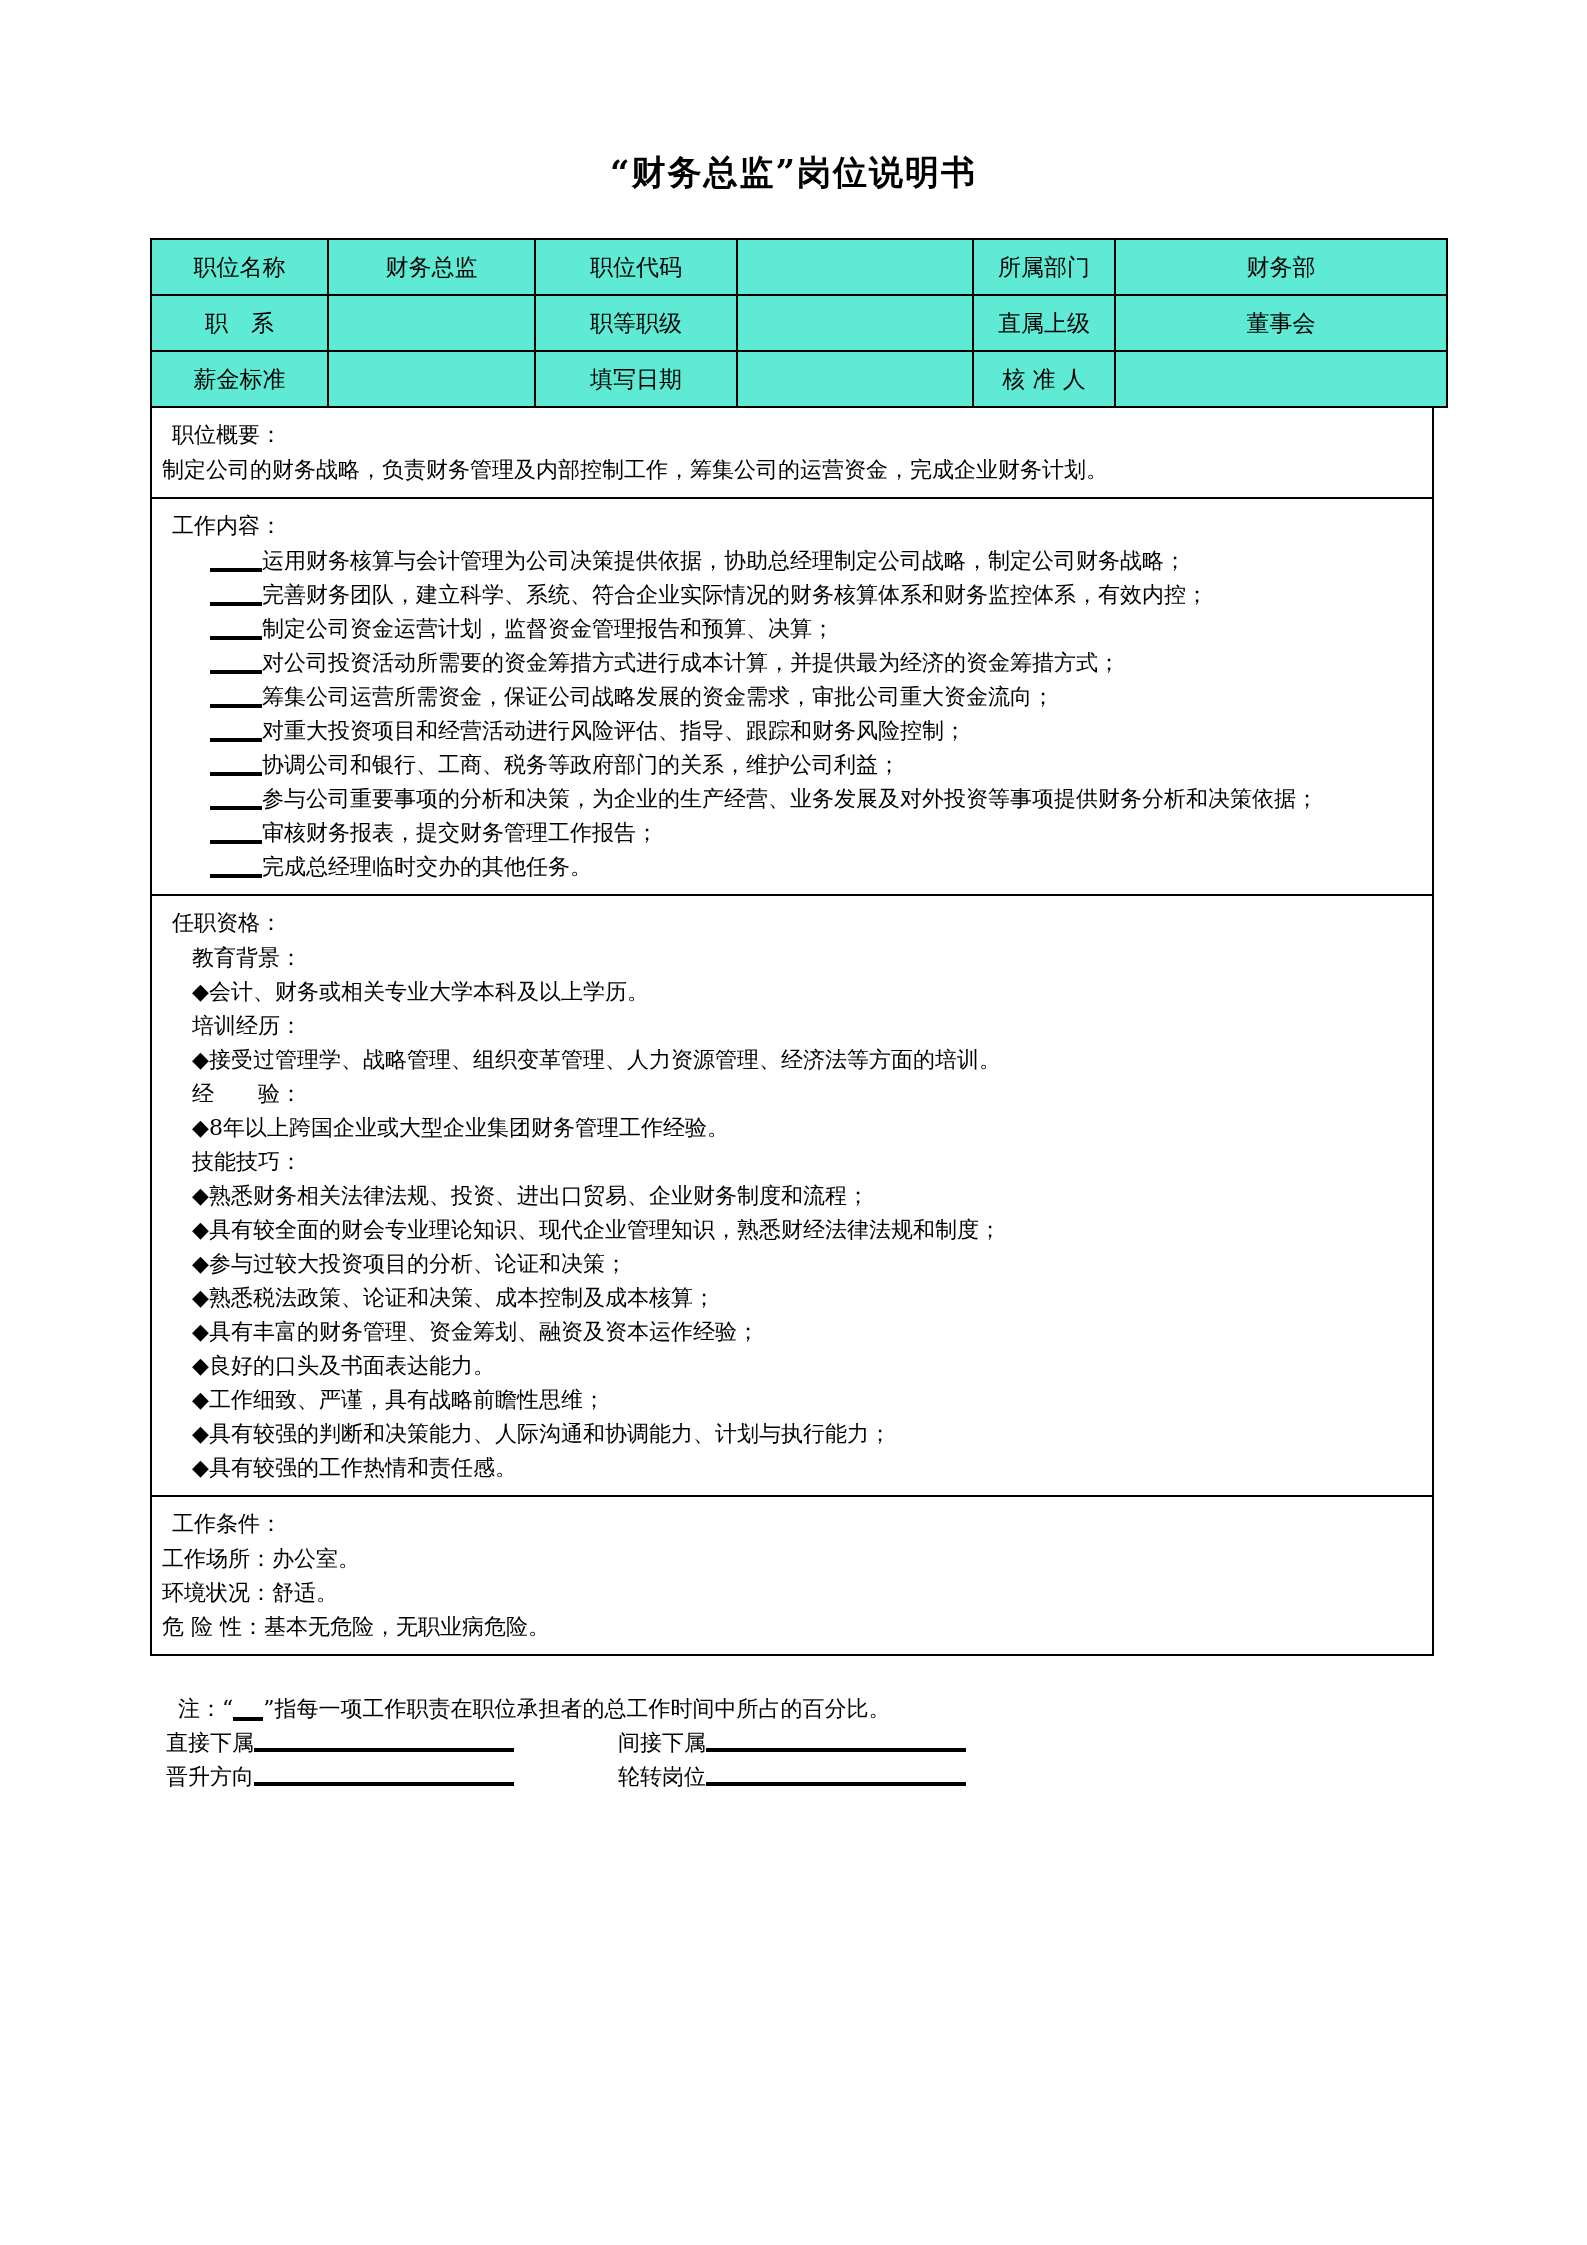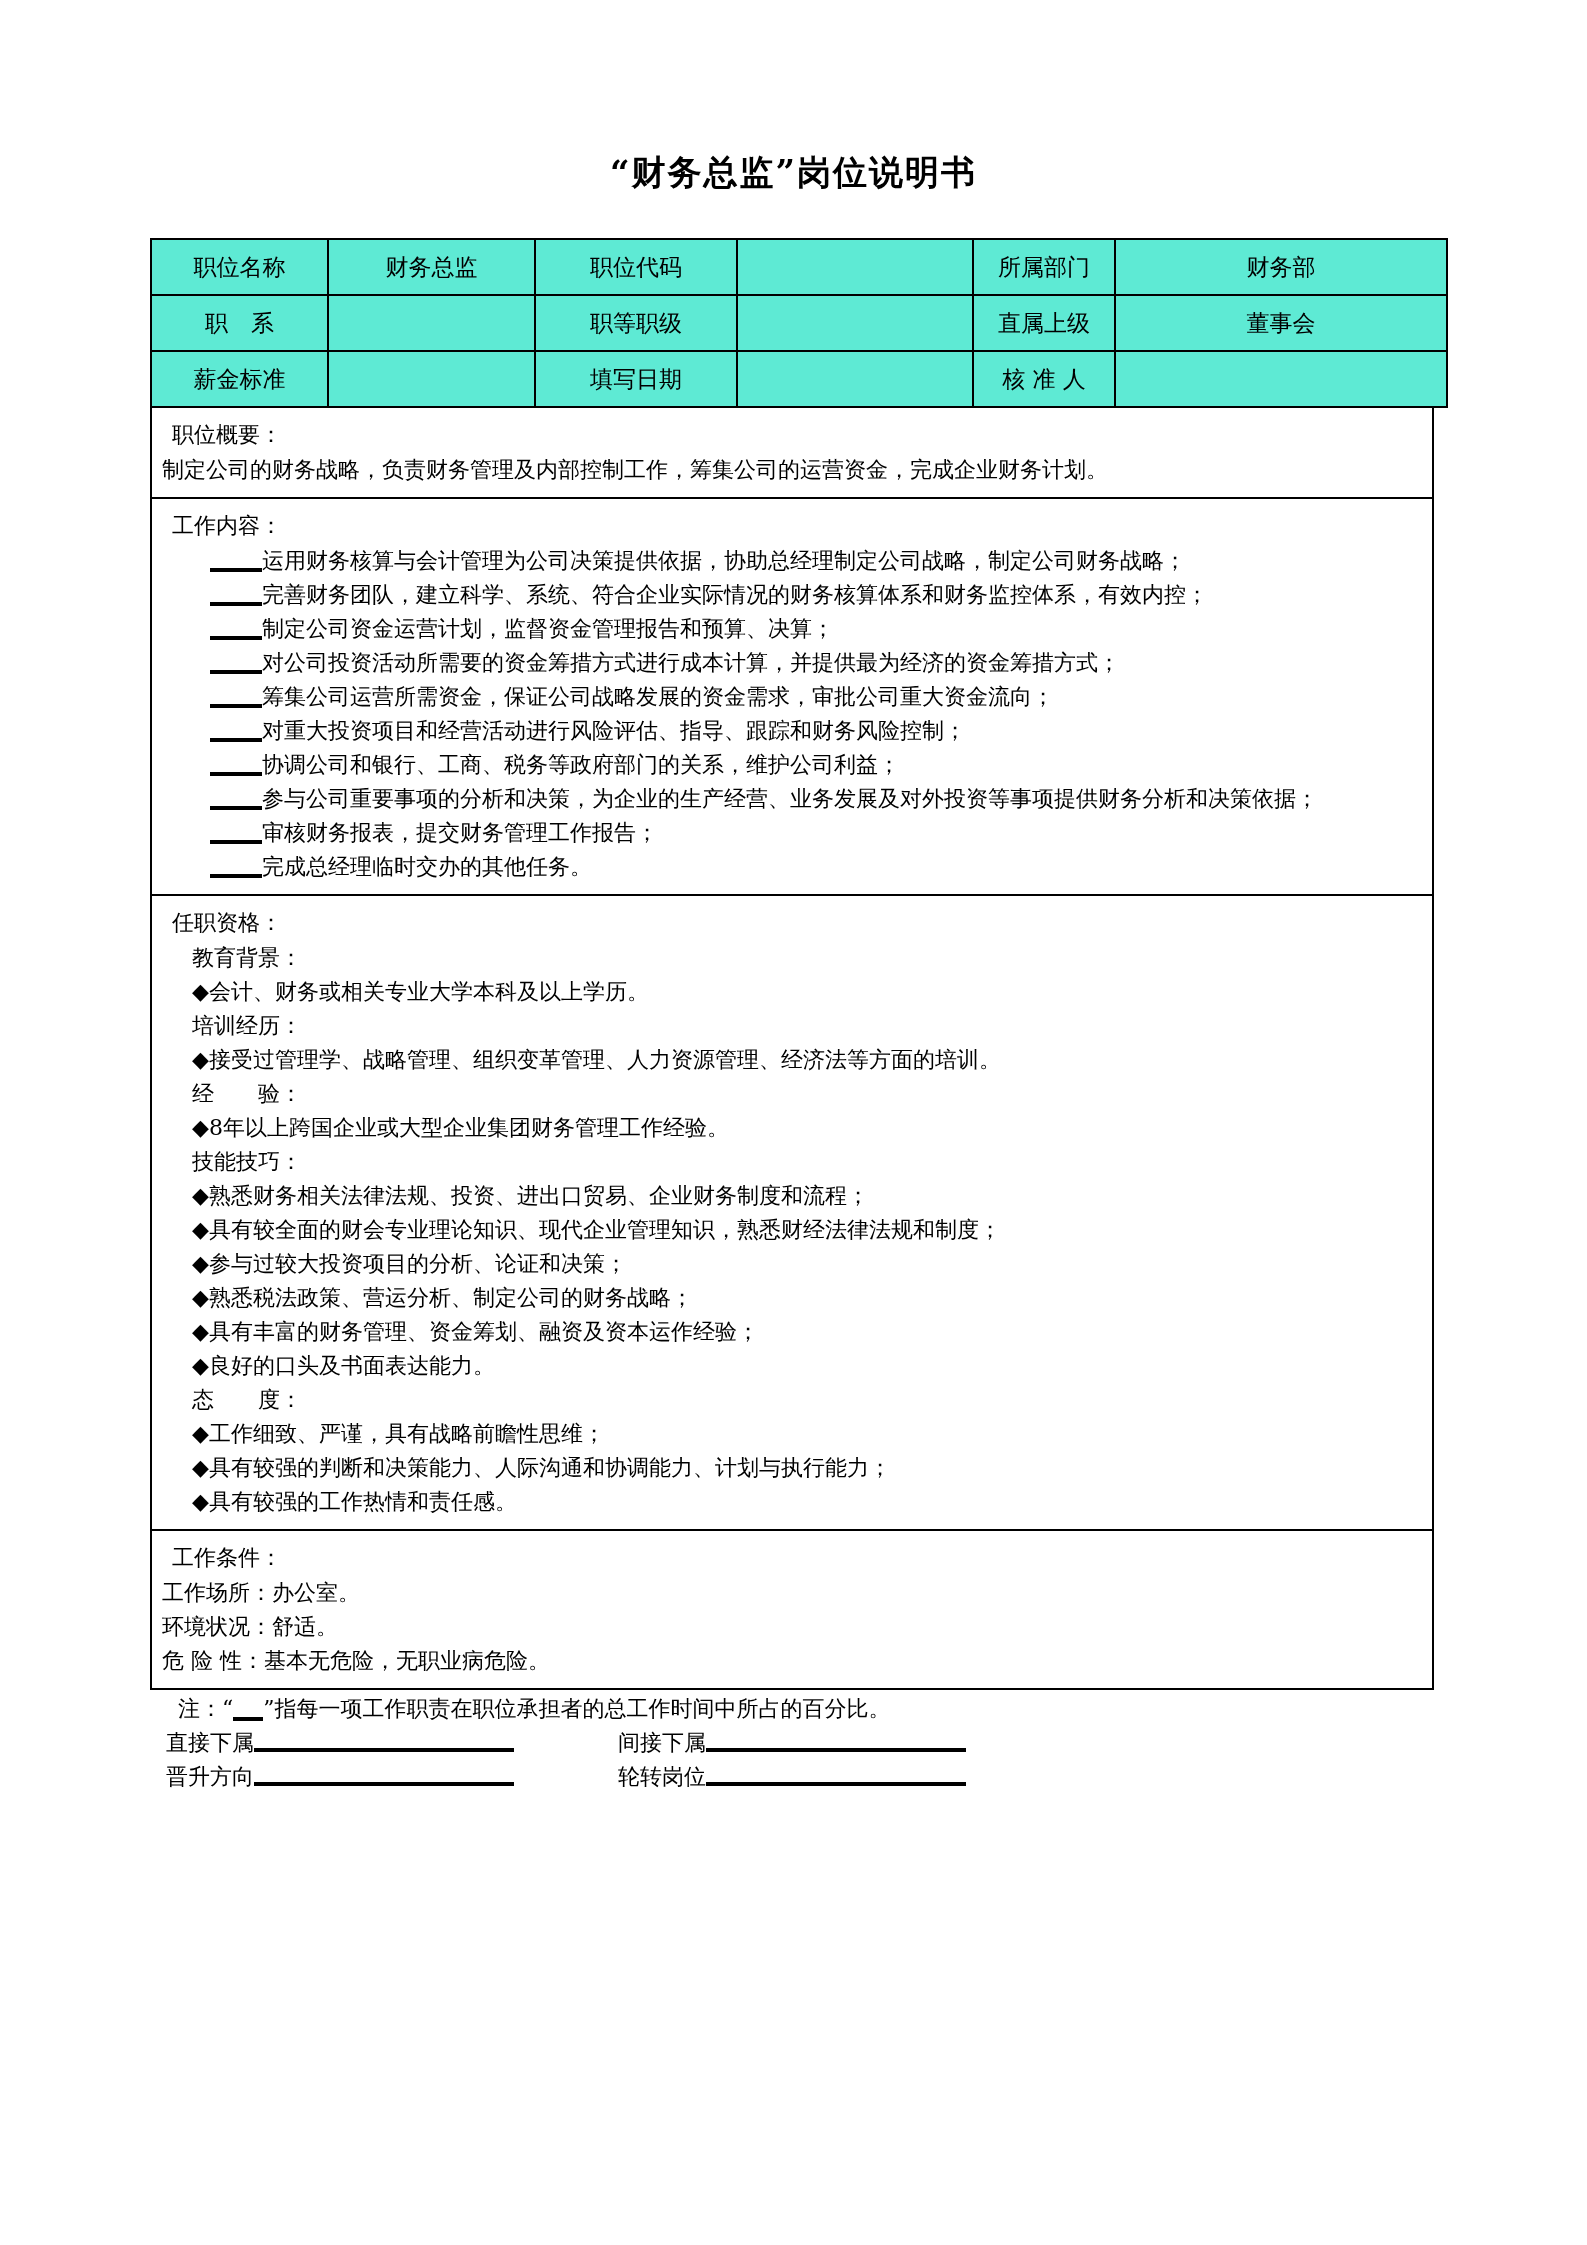--- a/index.html
+++ b/index.html
@@ -240,25 +240,24 @@
       <div class="sub-head">培训经历：</div>
       <div class="diamond-item"><span>◆</span><span>接受过管理学、战略管理、组织变革管理、人力资源管理、经济法等方面的培训。</span></div>
 
       <div class="sub-head">经　　验：</div>
       <div class="diamond-item"><span>◆</span><span>8年以上跨国企业或大型企业集团财务管理工作经验。</span></div>
 
       <div class="sub-head">技能技巧：</div>
       <div class="diamond-item"><span>◆</span><span>熟悉财务相关法律法规、投资、进出口贸易、企业财务制度和流程；</span></div>
       <div class="diamond-item"><span>◆</span><span>具有较全面的财会专业理论知识、现代企业管理知识，熟悉财经法律法规和制度；</span></div>
       <div class="diamond-item"><span>◆</span><span>参与过较大投资项目的分析、论证和决策；</span></div>
-      <div class="diamond-item"><span>◆</span><span>熟悉税法政策、营运分析、制定公司的财务战略；</span></div>
+      <div class="diamond-item"><span>◆</span><span>熟悉税法政策、论证和决策、成本控制及成本核算；</span></div>
       <div class="diamond-item"><span>◆</span><span>具有丰富的财务管理、资金筹划、融资及资本运作经验；</span></div>
       <div class="diamond-item"><span>◆</span><span>良好的口头及书面表达能力。</span></div>
 
-      <div class="sub-head">态　　度：</div>
       <div class="diamond-item"><span>◆</span><span>工作细致、严谨，具有战略前瞻性思维；</span></div>
       <div class="diamond-item"><span>◆</span><span>具有较强的判断和决策能力、人际沟通和协调能力、计划与执行能力；</span></div>
       <div class="diamond-item"><span>◆</span><span>具有较强的工作热情和责任感。</span></div>
     </div>
 
     <div class="sec">
       <div class="sec-head">工作条件：</div>
       <div class="para indent1">工作场所：办公室。</div>
       <div class="para indent1">环境状况：舒适。</div>
       <div class="para indent1">危 险 性：基本无危险，无职业病危险。</div>

